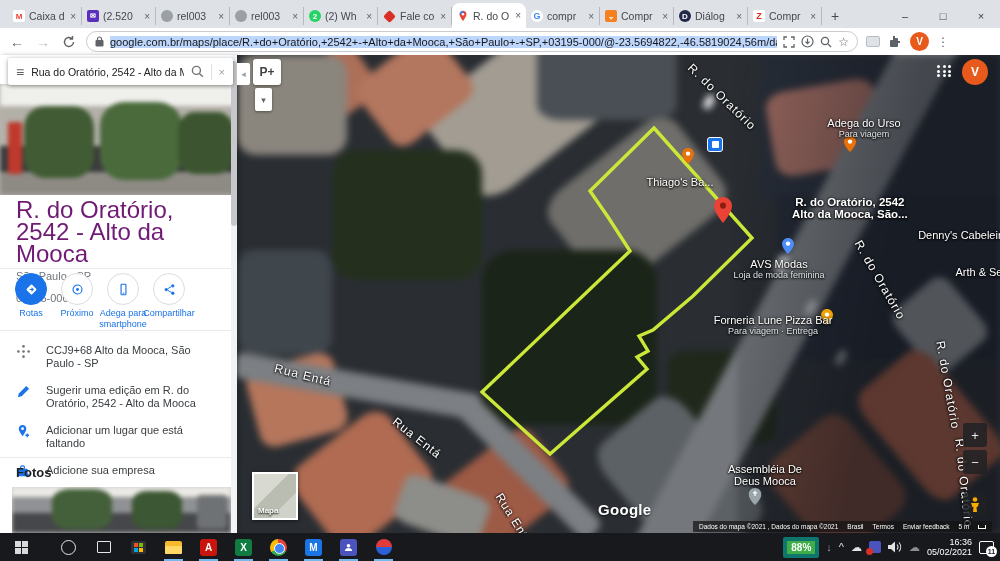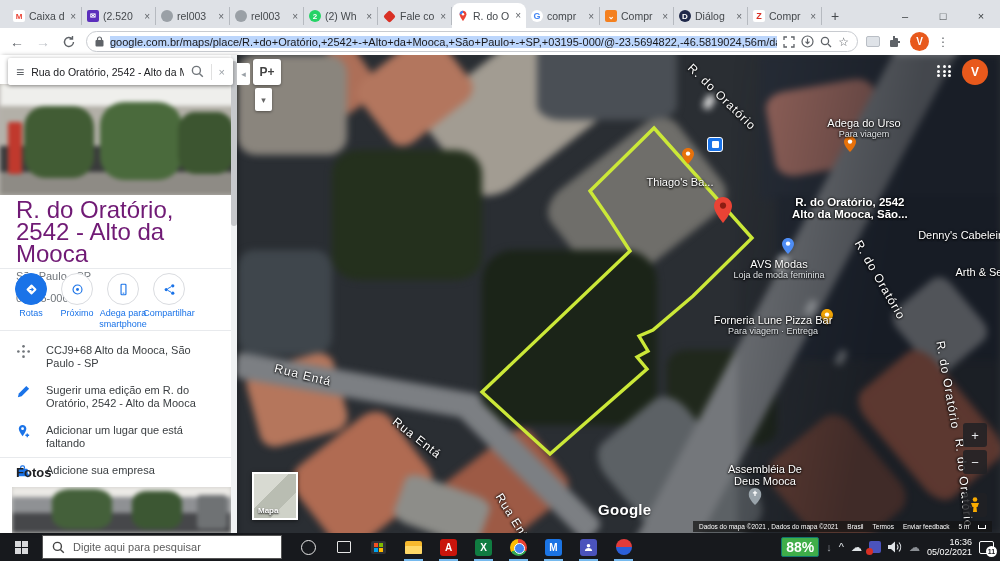--- a/index.html
+++ b/index.html
@@ -113,21 +113,21 @@
   .chromeic::after{content:"";position:absolute;left:4px;top:4px;width:9px;height:9px;border-radius:50%;background:#4285f4;border:1.5px solid #fff}
   .sphere{width:16px;height:16px;border-radius:50%;background:linear-gradient(180deg,#e23b3b 50%,#2b5fd9 50%)}
   .folder{position:relative;width:17px;height:13px;background:#f7b92e;border-radius:2px}
   .folder::after{content:"";position:absolute;left:0;bottom:0;width:17px;height:8px;background:#ffd867;border-radius:1px}
   .storebag{position:relative;width:15px;height:13px;background:#2e3136;border-radius:2px;display:grid;place-items:center}
   .storebag .lg{display:grid;grid-template-columns:4px 4px;grid-gap:1px}
   .storebag .lg i:nth-child(1){background:#f25022}.storebag .lg i:nth-child(2){background:#7fba00}
   .storebag .lg i:nth-child(3){background:#00a4ef}.storebag .lg i:nth-child(4){background:#ffb900}
   .storebag .lg i{width:4px;height:4px}
   .tray{margin-left:auto;display:flex;align-items:center;gap:7px;padding-right:6px;font-size:10px}
-  .batt{background:#3fae49;color:#fff;font-size:14px;font-weight:bold;padding:1px 4px;border-radius:2px;border:1px solid #0f766e}
+  .batt{background:#3fae49;color:#fff;font-size:10px;font-weight:bold;padding:1px 4px;border-radius:2px;border:4px solid #0f766e}
   .trayic{color:#dfe3e6;font-size:11px;line-height:1}
   .teams-tray{position:relative;width:12px;height:12px;background:#4b53bc;border-radius:2px}
   .teams-tray::after{content:"";position:absolute;left:-3px;bottom:-2px;width:7px;height:7px;background:#d93025;border-radius:50%}
   .graycloud{color:#8b8f94}
   .clock{text-align:right;font-size:9px;line-height:10px;color:#fff}
   .notif{position:relative;width:15px;height:13px;border:1.5px solid #fff;border-radius:2px;background:#17191d}
   .notif span{position:absolute;right:-4px;bottom:-4px;background:#fff;color:#17191d;border-radius:50%;font-size:7px;font-weight:bold;width:11px;height:11px;display:flex;align-items:center;justify-content:center}
 </style>
 </head>
 <body>
@@ -524,27 +524,20 @@
 
   <div class="taskbar">
     <div class="start">
         <span class="winlogo">
           <i></i>
           <i></i>
           <i></i>
           <i></i>
         </span>
       </div>
-    <div class="tsearch">
-      <svg width="13" height="13" viewBox="0 0 13 13">
-          <circle cx="5.4" cy="5.4" r="4" fill="none" stroke="#444" stroke-width="1.4"></circle>
-          <path d="M8.4 8.4l3.4 3.4" stroke="#444" stroke-width="1.4"></path>
-        </svg>
-      <span>Digite aqui para pesquisar</span>
-    </div>
     <div class="tile" style="margin-left:14px">
         <span class="cortana"></span>
       </div>
     <div class="tile">
         <span class="taskview"></span>
       </div>
     <div class="tile">
         <span class="storebag">
           <span class="lg">
             <i></i>

